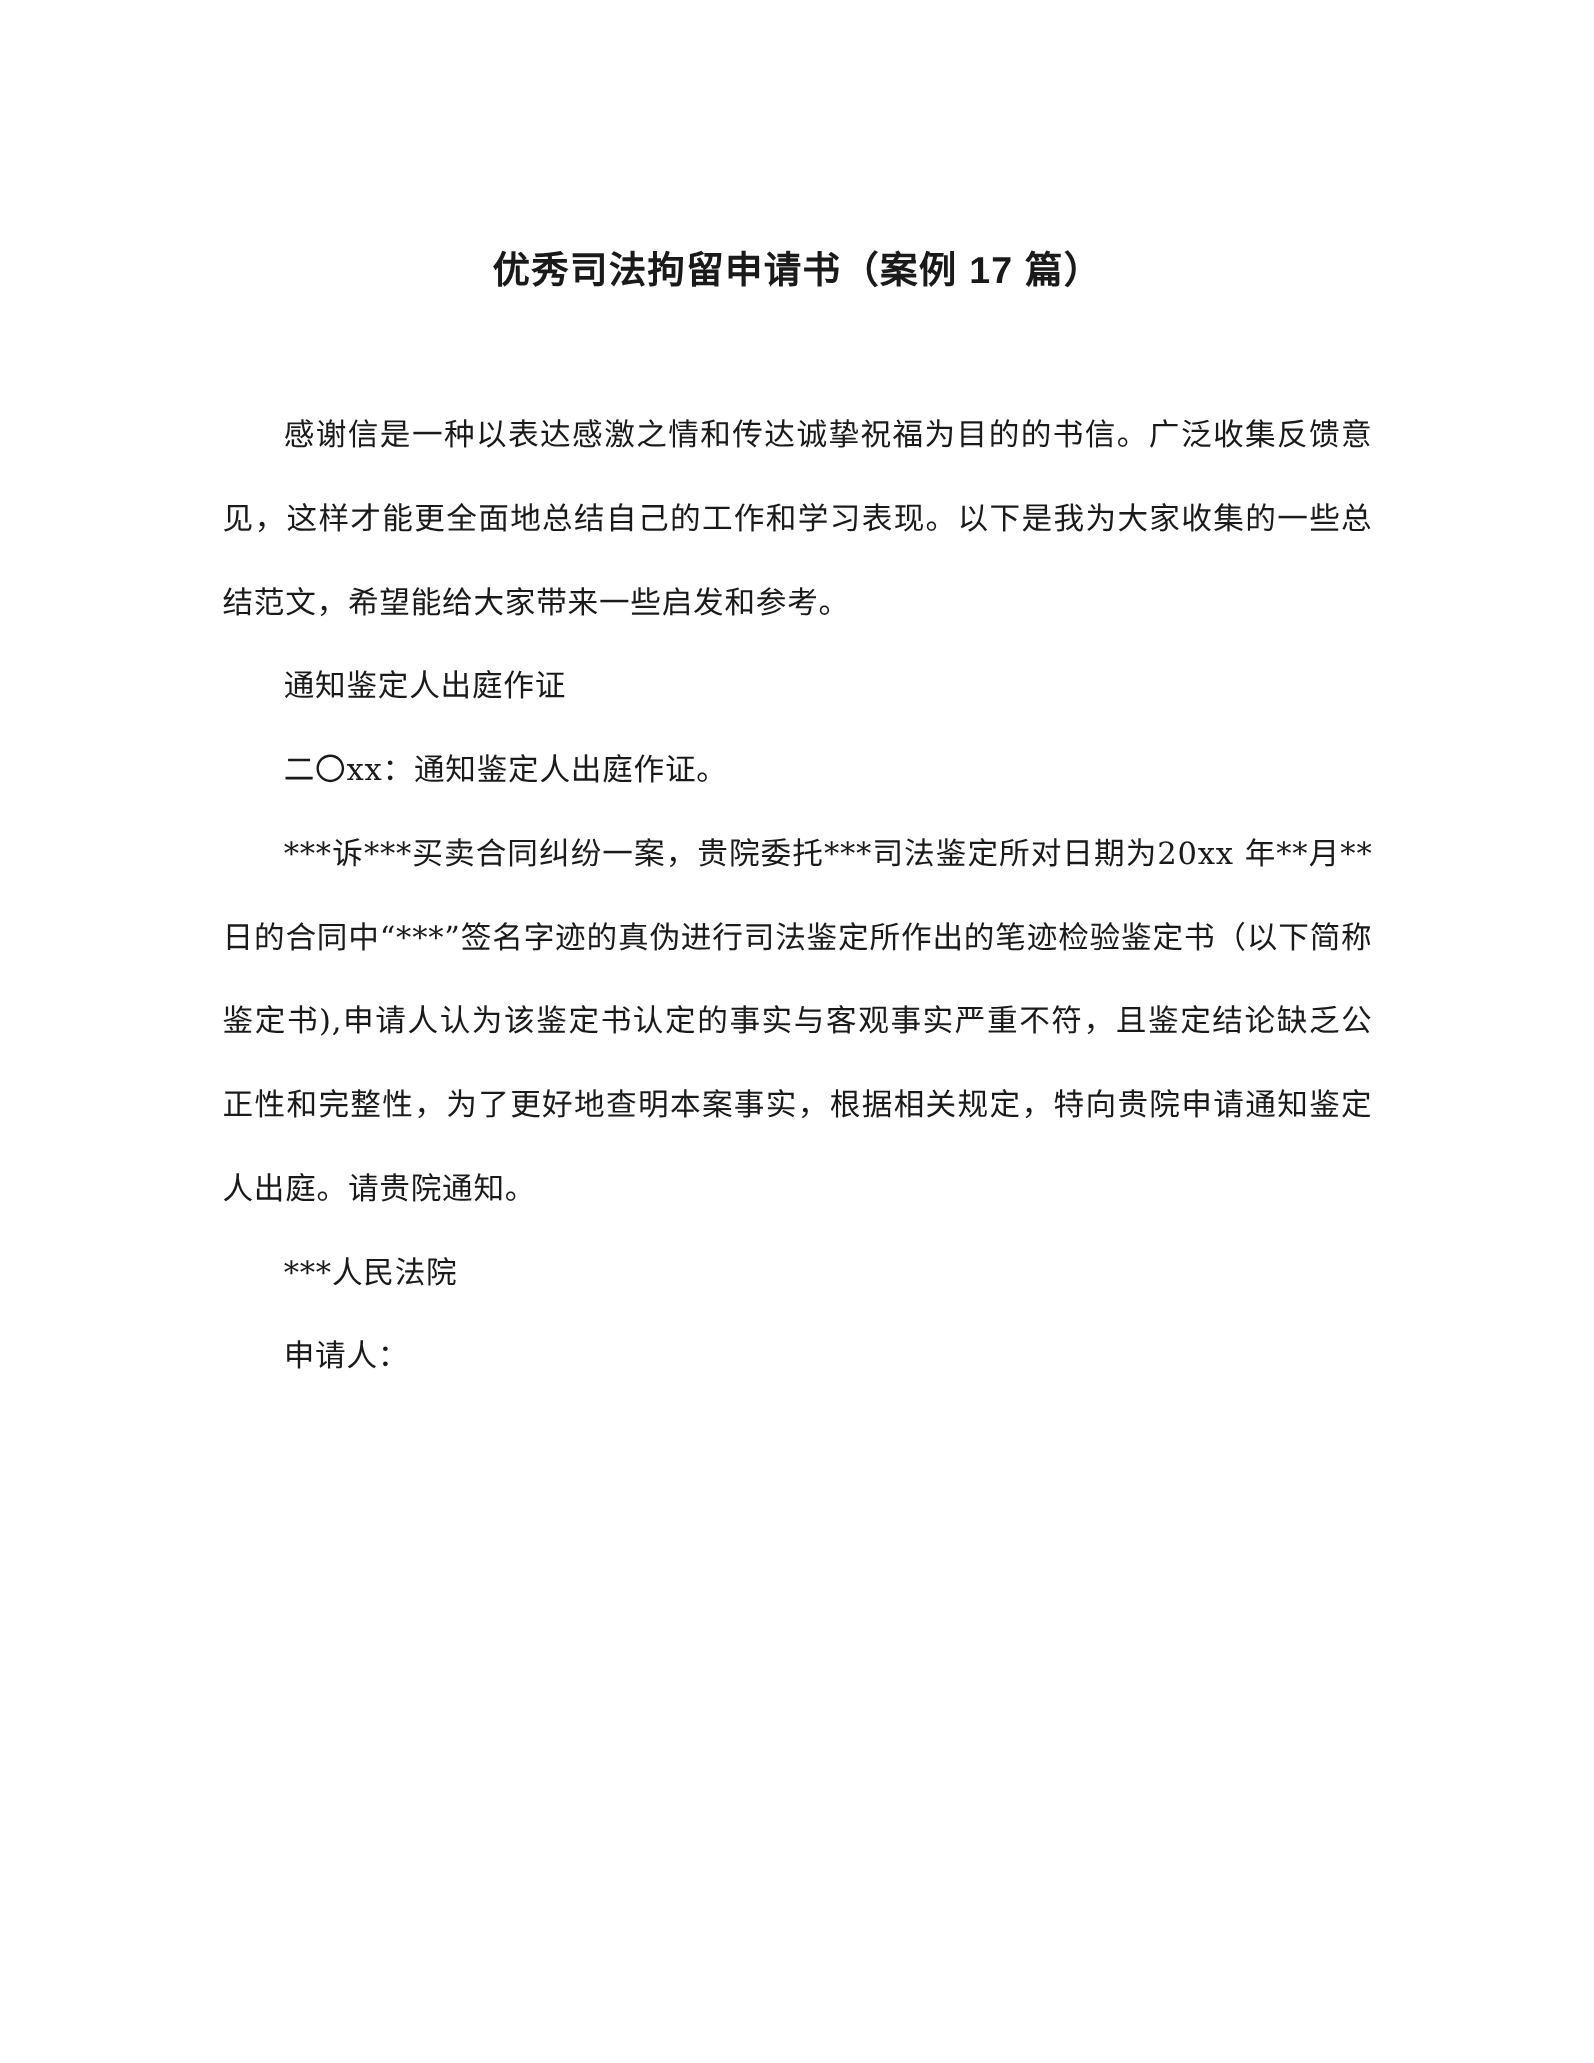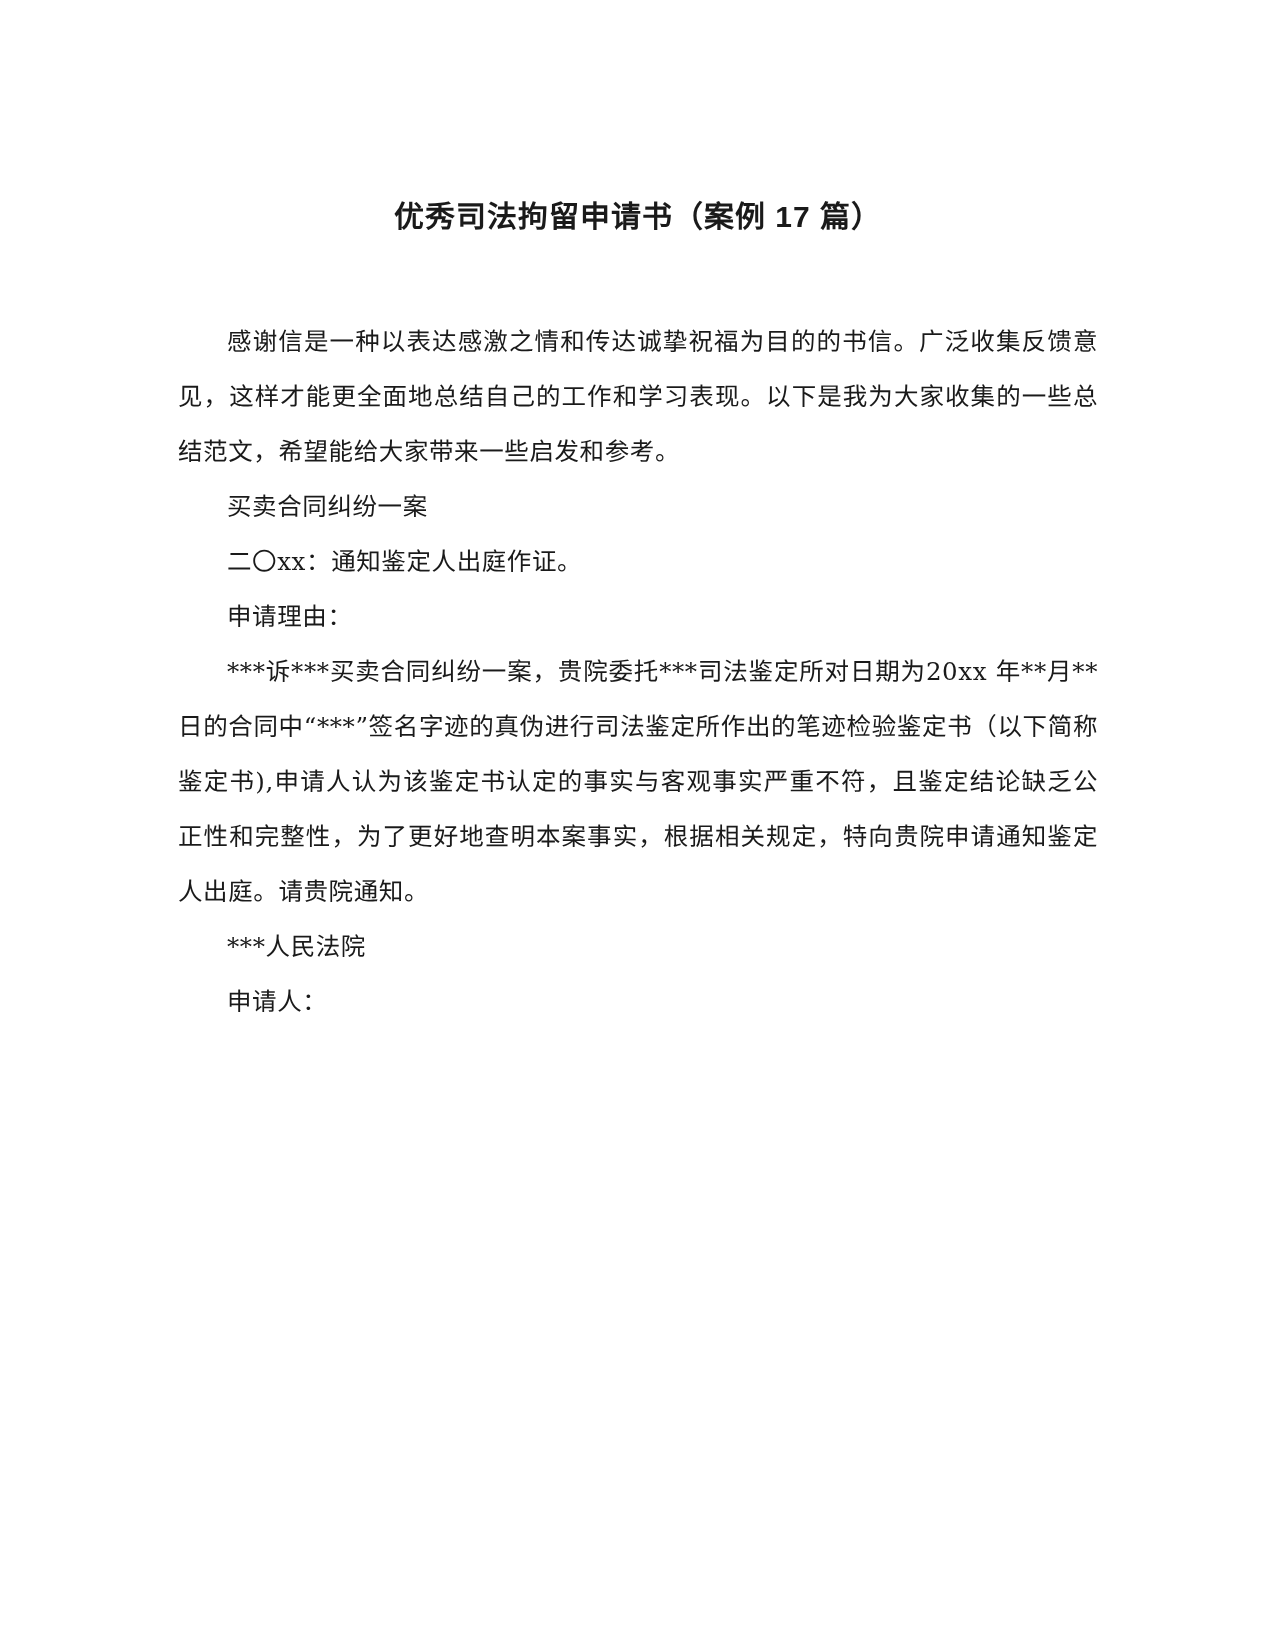--- a/index.html
+++ b/index.html
@@ -28,41 +28,40 @@
     font-weight: bold;
     font-size: 30px;
     line-height: 1.4;
     text-align: center;
     margin: 196px 0 0 0;
     letter-spacing: 1px;
   }
   .para {
     font-family: "DejaVu Serif", "Liberation Serif", serif;
     font-size: 24.5px;
-    line-height: 55px;
+    line-height: 67px;
     margin: 0;
     text-align: justify;
     letter-spacing: 0.6px;
   }
   .para.indent {
     text-indent: 49px;
   }
   .gap-after-title {
     height: 76px;
   }
 </style>
 </head>
 <body>
 
 <div class="page">
   <div class="content">
     <h1 class="doc-title">优秀司法拘留申请书（案例 17 篇）</h1>
     <div class="gap-after-title"></div>
 
     <p class="para indent">感谢信是一种以表达感激之情和传达诚挚祝福为目的的书信。广泛收集反馈意见，这样才能更全面地总结自己的工作和学习表现。以下是我为大家收集的一些总结范文，希望能给大家带来一些启发和参考。</p>
-    <p class="para indent">买卖合同纠纷一案</p>
+    <p class="para indent">通知鉴定人出庭作证</p>
     <p class="para indent">二〇xx：通知鉴定人出庭作证。</p>
-    <p class="para indent">申请理由：</p>
     <p class="para indent">***诉***买卖合同纠纷一案，贵院委托***司法鉴定所对日期为20xx 年**月**日的合同中“***”签名字迹的真伪进行司法鉴定所作出的笔迹检验鉴定书（以下简称鉴定书),申请人认为该鉴定书认定的事实与客观事实严重不符，且鉴定结论缺乏公正性和完整性，为了更好地查明本案事实，根据相关规定，特向贵院申请通知鉴定人出庭。请贵院通知。</p>
     <p class="para indent">***人民法院</p>
     <p class="para indent">申请人：</p>
   </div>
 </div>
 
 </body></html>

